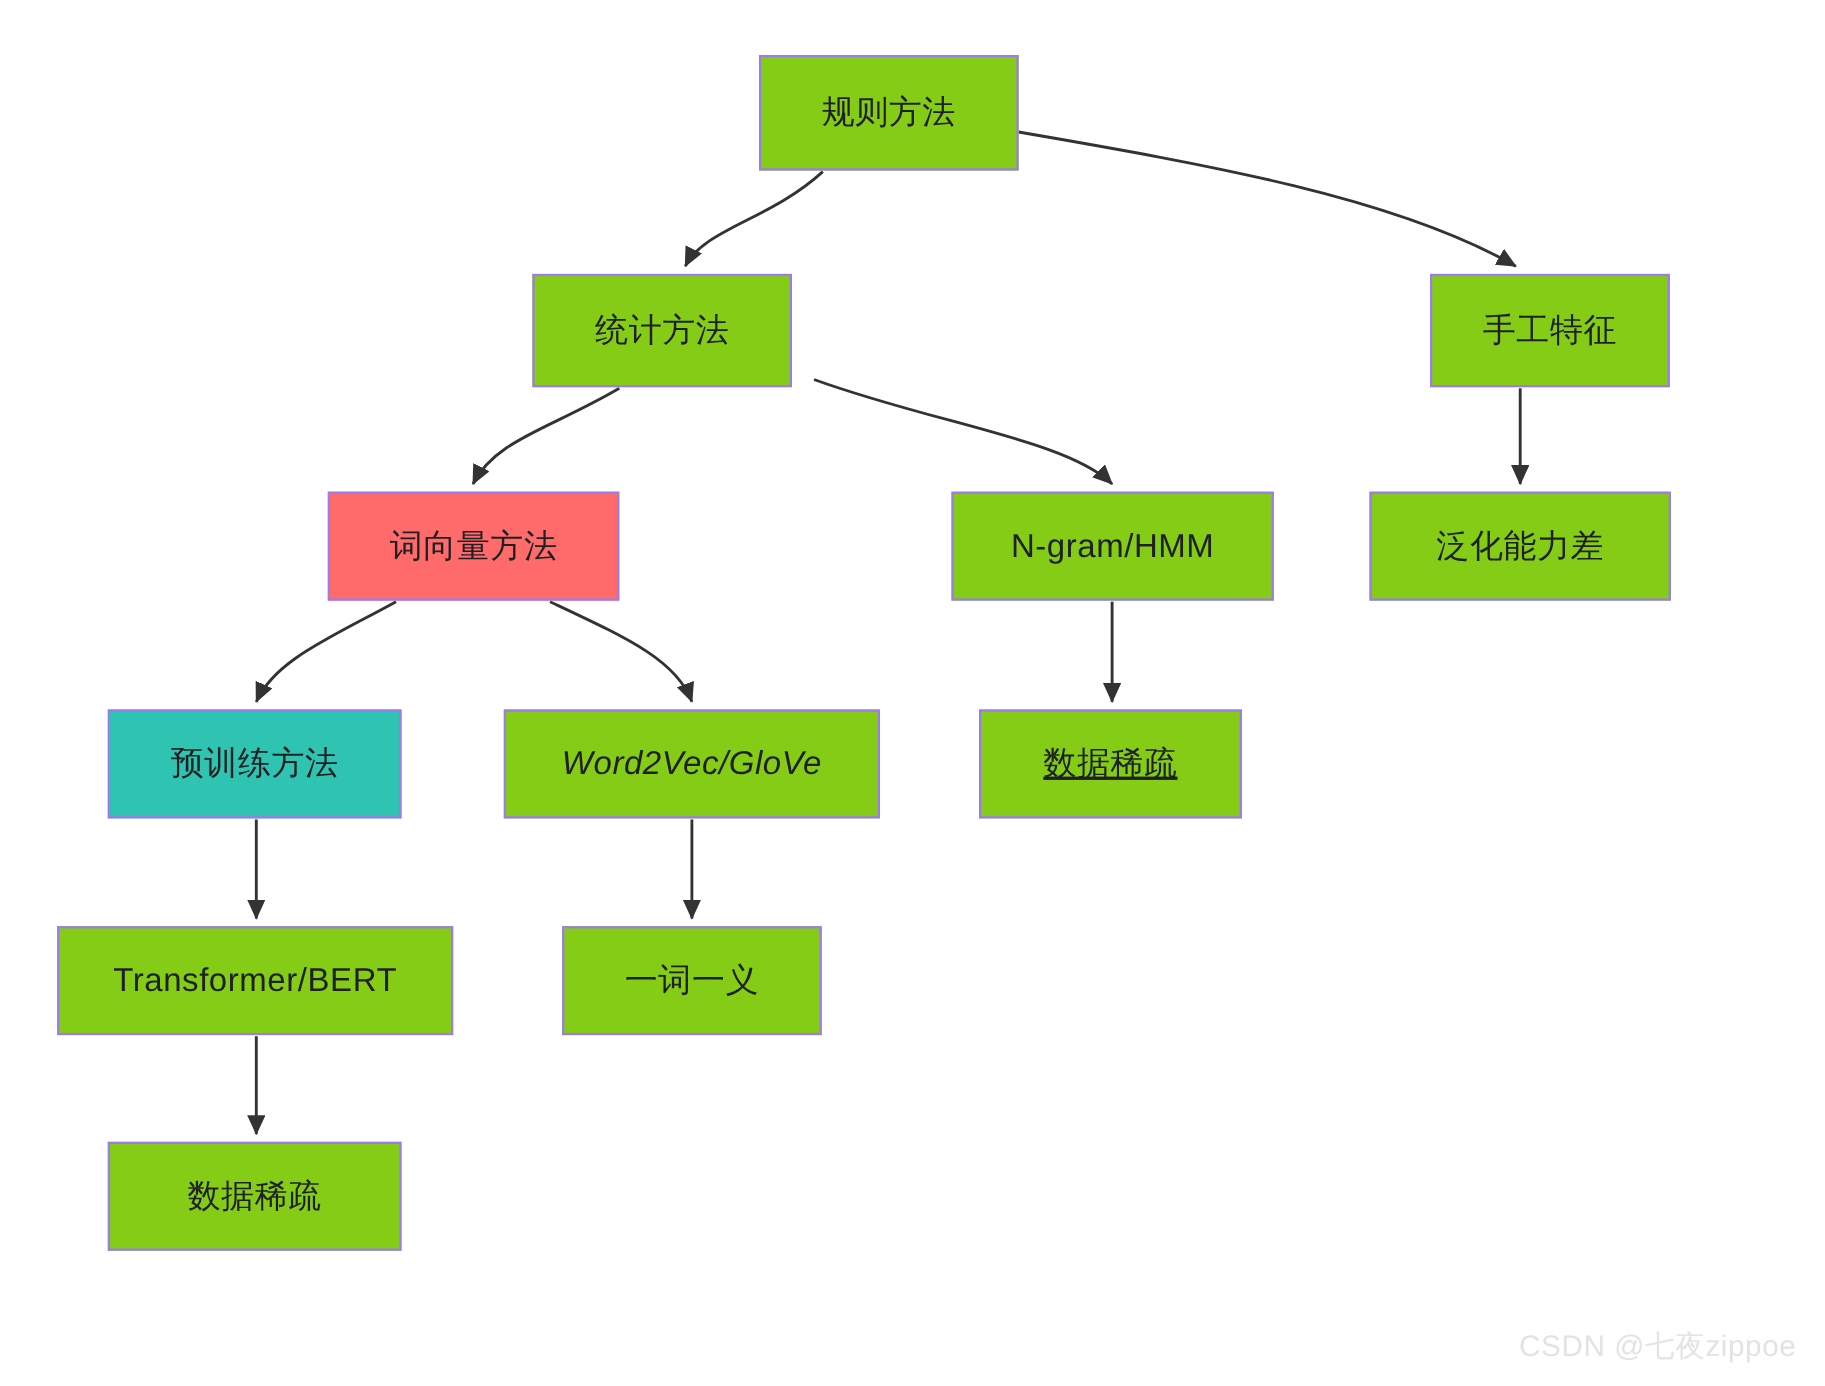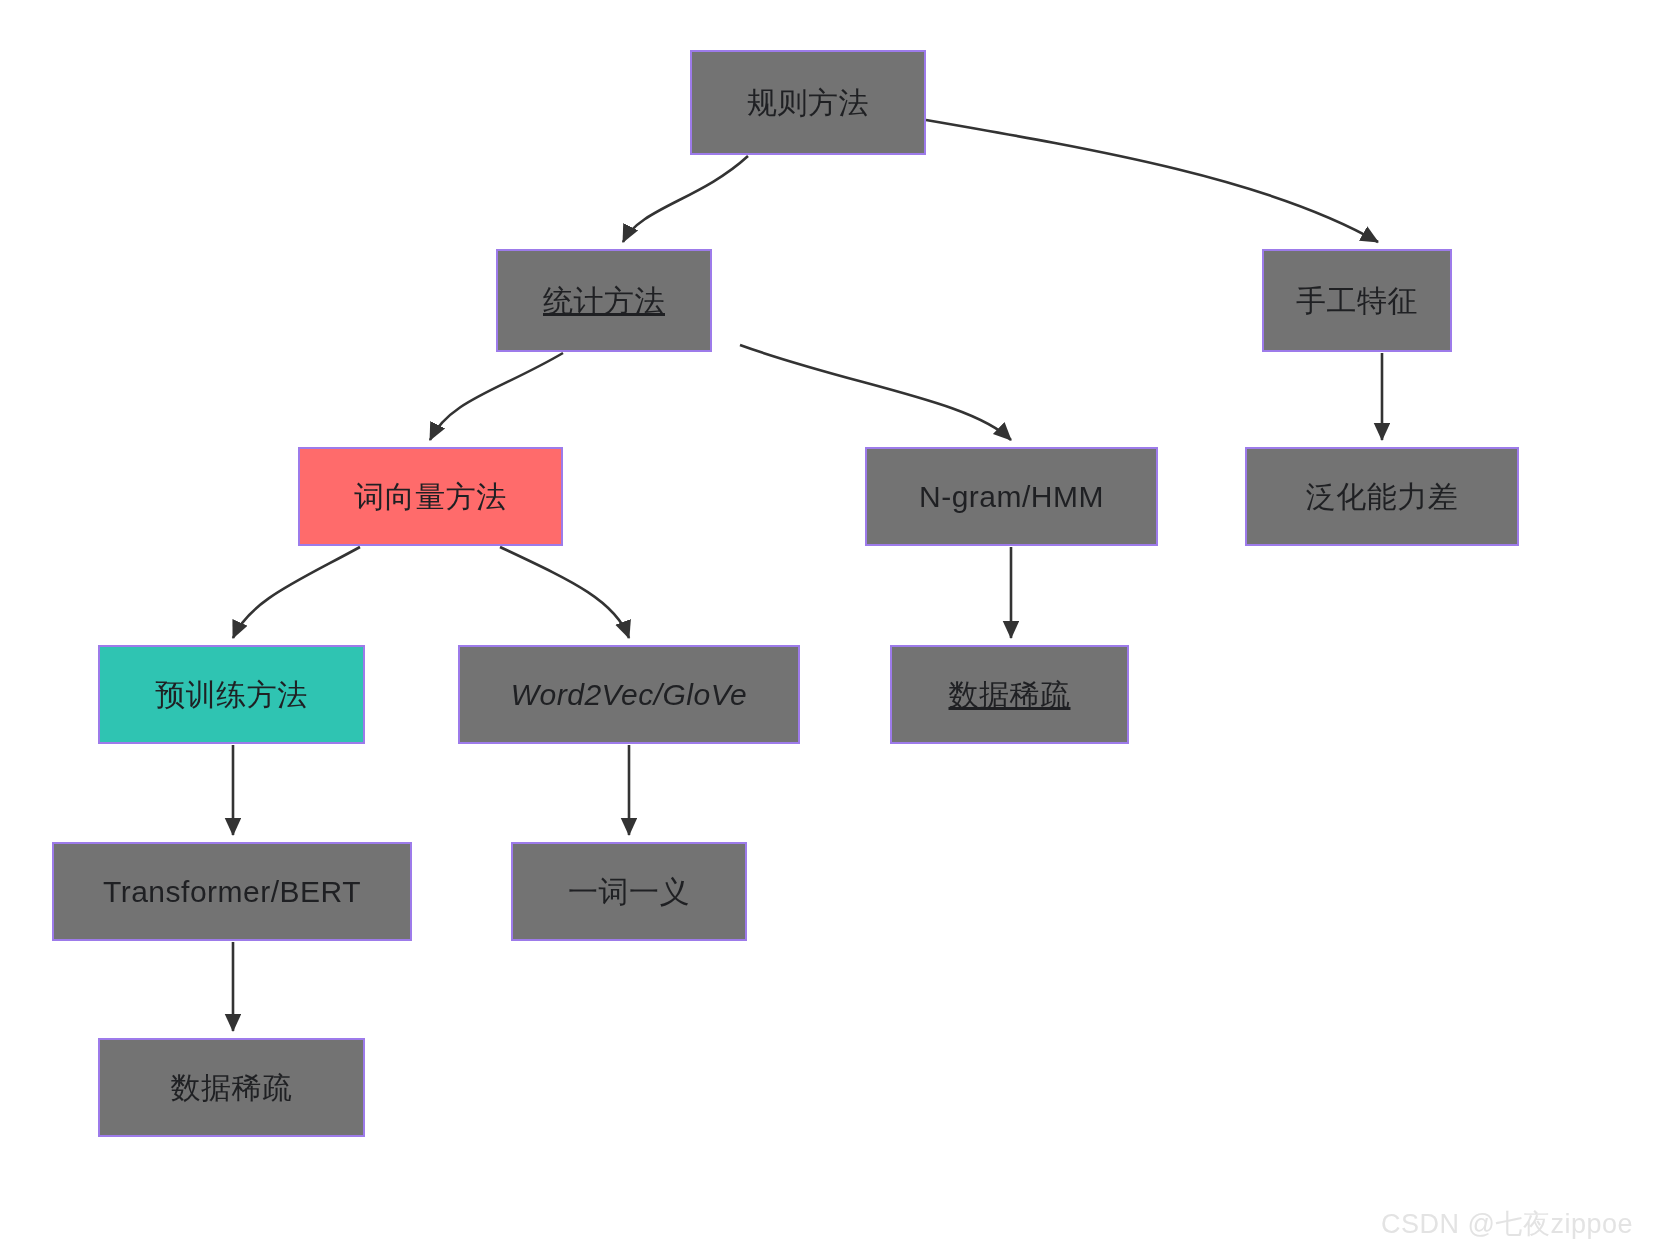--- a/index.html
+++ b/index.html
@@ -26,21 +26,21 @@
     height: 1260px;
     pointer-events: none;
   }
   .node {
     position: absolute;
     box-sizing: border-box;
     display: flex;
     align-items: center;
     justify-content: center;
     border: 2px solid #9d7bea;
-    background: #737373;
+    background: #84cc16;
     color: #1f2023;
     font-size: 30px;
     line-height: 1.2;
     letter-spacing: 0.5px;
     text-align: center;
     white-space: nowrap;
     z-index: 2;
   }
   .node.fill-red {
     background: #ff6b6b;
@@ -91,24 +91,24 @@
         <path d="M 233,745 L 233,835" fill="none" stroke="#333333" stroke-width="2.6" marker-end="url(#arrowhead)"></path>
         <path d="M 629,745 L 629,835" fill="none" stroke="#333333" stroke-width="2.6" marker-end="url(#arrowhead)"></path>
         <path d="M 233,942 L 233,1031" fill="none" stroke="#333333" stroke-width="2.6" marker-end="url(#arrowhead)"></path>
       </g>
   </svg>
 
   <div id="nodes-group">
       <div class="node" style="left: 690px; top: 50px; width: 236px; height: 105px;">
         <span class="node-label">规则方法</span>
       </div>
-      <div class="node" style="left: 496px; top: 249px; width: 216px; height: 103px; text-decoration: underline;">
+      <div class="node" style="left: 484px; top: 249px; width: 236px; height: 103px;">
         <span class="node-label">统计方法</span>
       </div>
-      <div class="node" style="left: 1262px; top: 249px; width: 190px; height: 103px; font-family: Liberation Serif, serif;">
+      <div class="node" style="left: 1300px; top: 249px; width: 218px; height: 103px; font-family: Liberation Serif, serif;">
         <span class="node-label">手工特征</span>
       </div>
       <div class="node fill-red" style="left: 298px; top: 447px; width: 265px; height: 99px;">
         <span class="node-label">词向量方法</span>
       </div>
       <div class="node" style="left: 865px; top: 447px; width: 293px; height: 99px; text-align: right;">
         <span class="node-label">N-gram/HMM</span>
       </div>
       <div class="node" style="left: 1245px; top: 447px; width: 274px; height: 99px;">
         <span class="node-label">泛化能力差</span>

